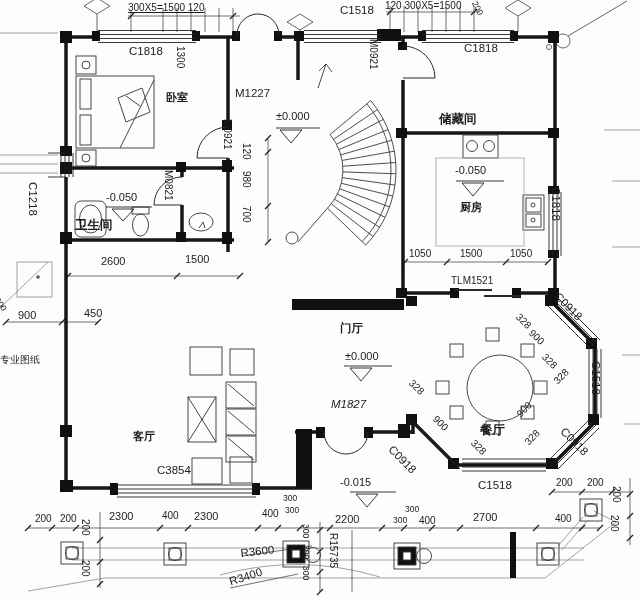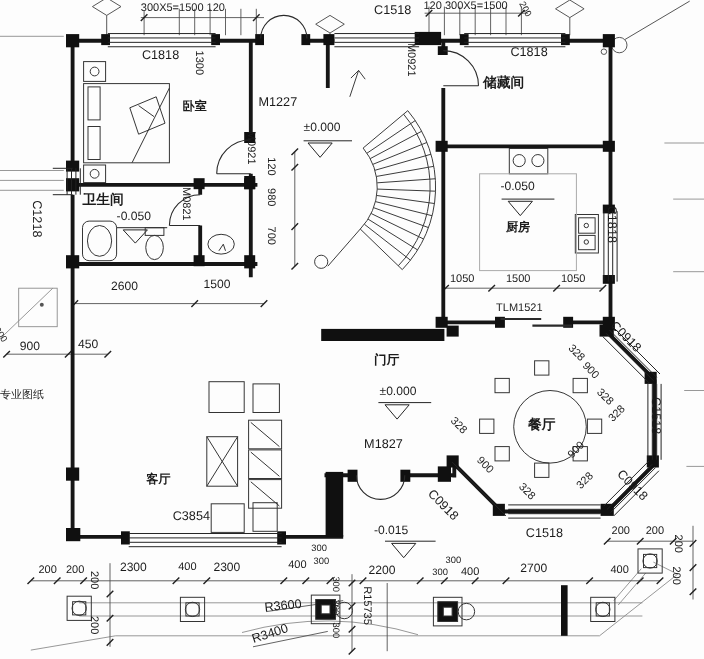--- a/index.html
+++ b/index.html
@@ -7,21 +7,21 @@
              font-family:"Liberation Sans",sans-serif;}
   #linework{position:absolute;left:0;top:0;}
   .lbl{position:absolute;white-space:pre;color:#1c1c1c;line-height:1;transform-origin:0 0;
        font-family:"Liberation Sans",sans-serif;}
   .dim{font-size:10px;}
   .dim9{font-size:8.5px;}
   .dim11{font-size:11px;}
   .code{font-size:10px;}
   .code12{font-size:11.5px;}
   .room{font-size:11px;font-weight:bold;}
-  .room12{font-size:12.5px;font-weight:bold;}
+  .room12{font-size:12.5px;font-weight:bold;margin-top:44px;}
   .room11{font-size:11.5px;font-weight:bold;}
   .level{font-size:11px;}
   #watermark{position:absolute;left:106px;top:236px;font-size:95px;font-weight:bold;
              letter-spacing:7px;line-height:1;opacity:0.88;white-space:pre;}
 </style>
 </head>
 <body>
 
 <div id="plan-root">
 
@@ -258,21 +258,21 @@
     <g>
       <rect x="394" y="543" width="26" height="26"></rect>
       <rect x="398" y="547" width="18" height="18" fill="#111"></rect>
       <rect x="403" y="552" width="8" height="8" fill="#fff"></rect>
       <circle cx="424" cy="556" r="7.5"></circle>
     </g>
   </g>
 </svg>
 
 <div id="labels">
-      <span class="lbl dim" style="left: 128px; top: 3px;">300X5=1500 120</span>
+      <span class="lbl dim" style="left: 128px; top: 3px; text-decoration: underline;">300X5=1500 120</span>
       <span class="lbl code12" style="left: 340px; top: 5px;">C1518</span>
       <span class="lbl dim" style="left: 385px; top: 1px;">120 300X5=1500</span>
       <span class="lbl dim9" style="left: 478px; top: 0px; transform: rotate(62deg);">200</span>
       <span class="lbl code12" style="left: 129px; top: 46px;">C1818</span>
       <span class="lbl dim" style="left: 185px; top: 46px; transform: rotate(90deg);">1300</span>
       <span class="lbl room" style="left: 166px; top: 92px;">卧室</span>
       <span class="lbl code12" style="left: 235px; top: 88px;">M1227</span>
       <span class="lbl level" style="left: 276px; top: 111px;">±0.000</span>
       <span class="lbl code" style="left: 232px; top: 119px; transform: rotate(90deg);">M0921</span>
       <span class="lbl dim" style="left: 251px; top: 143px; transform: rotate(90deg);">120</span>
@@ -288,26 +288,26 @@
       <span class="lbl level" style="left: 106px; top: 192px;">-0.050</span>
       <span class="lbl code" style="left: 173px; top: 170px; transform: rotate(90deg);">M0821</span>
       <span class="lbl code12" style="left: 38px; top: 182px; transform: rotate(90deg);">C1218</span>
       <span class="lbl dim11" style="left: 101px; top: 256px;">2600</span>
       <span class="lbl dim11" style="left: 185px; top: 254px;">1500</span>
       <span class="lbl dim" style="left: 409px; top: 249px;">1050</span>
       <span class="lbl dim" style="left: 460px; top: 249px;">1500</span>
       <span class="lbl dim" style="left: 510px; top: 249px;">1050</span>
       <span class="lbl dim" style="left: 451px; top: 276px;">TLM1521</span>
       <span class="lbl dim11" style="left: 18px; top: 310px;">900</span>
-      <span class="lbl dim11" style="left: 71px; top: 308px;">450</span>
+      <span class="lbl dim11" style="left: 84px; top: 308px;">450</span>
       <span class="lbl dim9" style="left: 0px; top: 296px; transform: rotate(55deg);">300</span>
       <span class="lbl dim" style="left: 0px; top: 355px; text-align: right;">专业图纸</span>
       <span class="lbl room11" style="left: 340px; top: 323px;">门厅</span>
       <span class="lbl level" style="left: 345px; top: 351px;">±0.000</span>
-      <span class="lbl code12" style="left: 331px; top: 399px;">M1827</span>
+      <span class="lbl code12" style="left: 331px; top: 399px; font-style: italic;">M1827</span>
       <span class="lbl level" style="left: 340px; top: 477px;">-0.015</span>
       <span class="lbl room" style="left: 133px; top: 415px; margin-top: 16px;">客厅</span>
       <span class="lbl code12" style="left: 157px; top: 465px;">C3854</span>
       <span class="lbl room12" style="left: 480px; top: 380px;">餐厅</span>
       <span class="lbl dim" style="left: 521px; top: 312px; transform: rotate(45deg);">328</span>
       <span class="lbl dim" style="left: 534px; top: 328px; transform: rotate(45deg);">900</span>
       <span class="lbl dim" style="left: 547px; top: 352px; transform: rotate(45deg);">328</span>
       <span class="lbl dim" style="left: 552px; top: 379px; transform: rotate(-45deg);">328</span>
       <span class="lbl dim" style="left: 515px; top: 412px; transform: rotate(-45deg);">900</span>
       <span class="lbl dim" style="left: 523px; top: 440px; transform: rotate(-45deg);">328</span>

